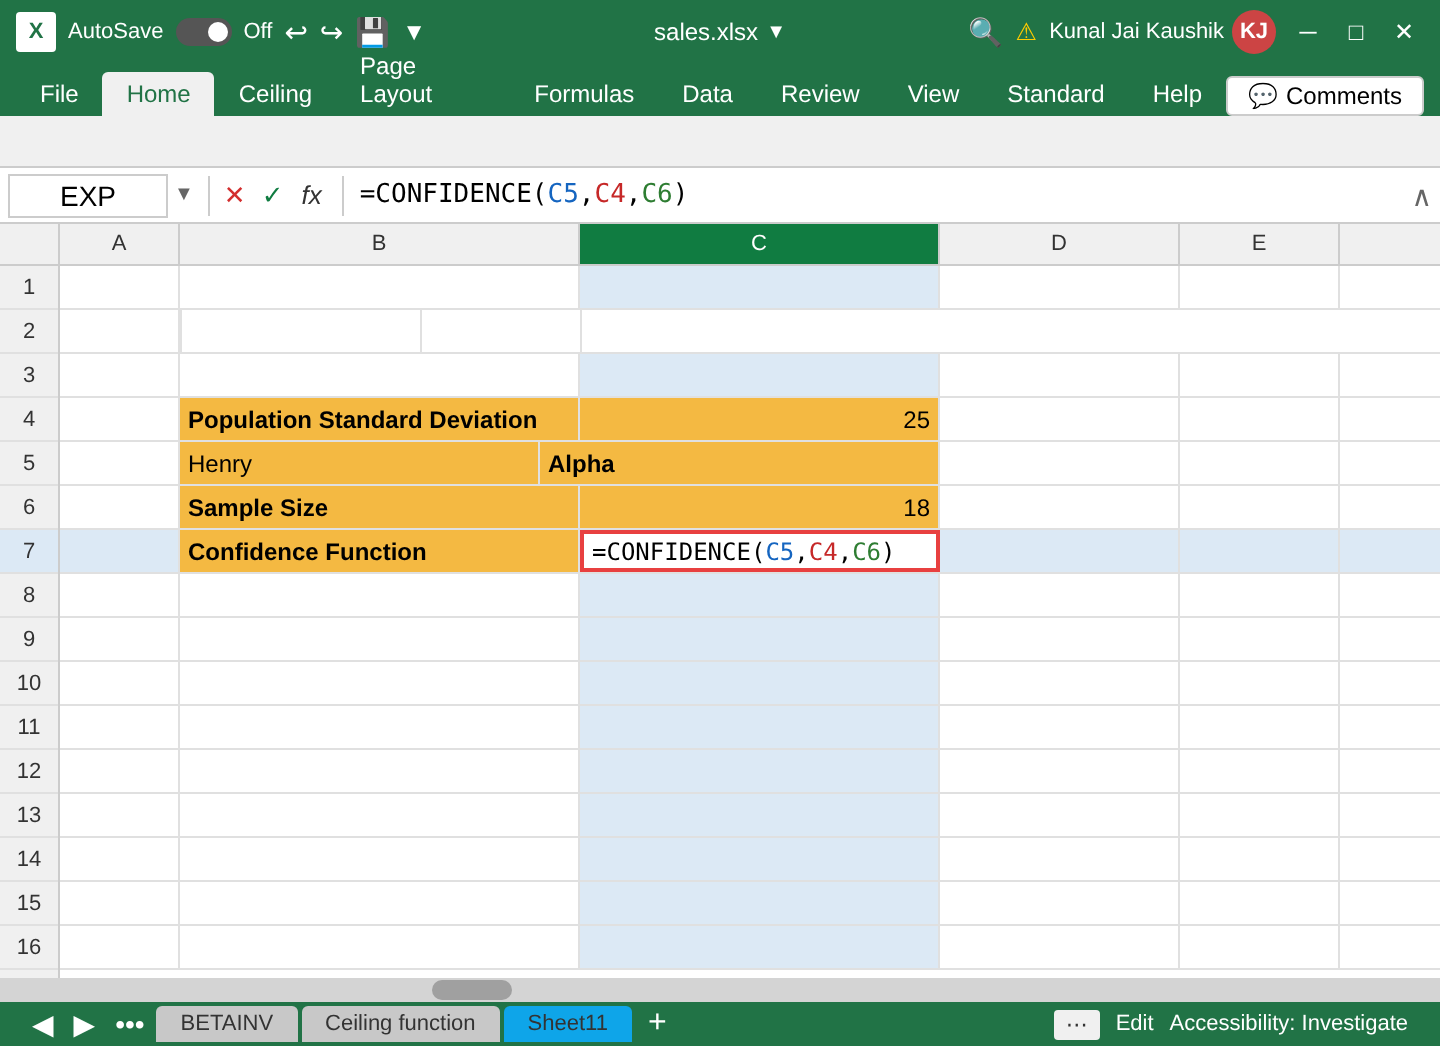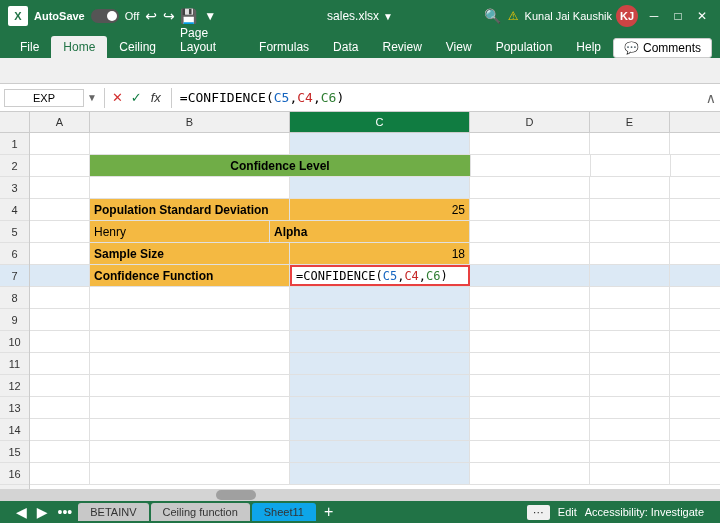--- a/index.html
+++ b/index.html
@@ -11,21 +11,21 @@
       height: 32px;
       display: flex;
       align-items: center;
       padding: 0 8px;
       color: white;
     }
     .title-bar-left { display: flex; align-items: center; gap: 6px; flex: 1; }
     .title-bar-center { flex: 1; display: flex; justify-content: center; align-items: center; font-size: 12px; color: white; }
     .title-bar-right { flex: 1; display: flex; justify-content: flex-end; align-items: center; gap: 6px; }
     .excel-logo { width: 20px; height: 20px; background: #fff; color: #217346; font-weight: bold; font-size: 11px; display: flex; align-items: center; justify-content: center; border-radius: 2px; }
-    .autosave-label { font-size: 11px; font-weight: bold; }
+    .autosave-label { font-size: 11px; }
     .toggle-switch { background: #555; border-radius: 10px; width: 28px; height: 14px; display: flex; align-items: center; padding: 2px; }
     .toggle-knob { width: 10px; height: 10px; background: white; border-radius: 50%; margin-left: 14px; }
     .toggle-off-label { font-size: 11px; }
     .user-info { display: flex; align-items: center; gap: 4px; font-size: 11px; }
     .user-avatar { width: 22px; height: 22px; background: #c44; border-radius: 50%; display: flex; align-items: center; justify-content: center; font-size: 11px; font-weight: bold; color: white; }
     .win-controls { display: flex; gap: 4px; }
     .win-btn { width: 20px; height: 20px; display: flex; align-items: center; justify-content: center; color: white; font-size: 12px; cursor: pointer; }
 
     
     .ribbon-tabs {
@@ -73,21 +73,21 @@
       height: 28px;
       display: flex;
       align-items: center;
       border-bottom: 1px solid #ccc;
       padding: 0 4px;
     }
     .name-box {
       width: 80px;
       border: 1px solid #ccc;
       padding: 2px 4px;
-      font-size: 11px;
+      font-size: 14px;
       text-align: center;
     }
     .name-box-arrow { padding: 0 3px; font-size: 10px; color: #666; cursor: pointer; }
     .formula-divider { width: 1px; background: #ccc; height: 20px; margin: 0 4px; }
     .formula-buttons { display: flex; gap: 2px; align-items: center; }
     .formula-btn { font-size: 13px; color: #555; cursor: pointer; padding: 0 3px; }
     .formula-btn.tick { color: #107c41; }
     .formula-btn.cross { color: #d32f2f; }
     .formula-fx { font-size: 13px; font-style: italic; color: #333; padding: 0 6px; text-align: center; }
     .formula-expand { color: #666; cursor: pointer; margin-left: auto; font-size: 14px; }
@@ -256,21 +256,21 @@
 
   <div class="ribbon-tabs">
     <div class="ribbon-tab">File</div>
     <div class="ribbon-tab active">Home</div>
     <div class="ribbon-tab">Ceiling</div>
     <div class="ribbon-tab">Page Layout</div>
     <div class="ribbon-tab">Formulas</div>
     <div class="ribbon-tab">Data</div>
     <div class="ribbon-tab">Review</div>
     <div class="ribbon-tab">View</div>
-    <div class="ribbon-tab">Population</div>
+    <div class="ribbon-tab">Standard</div>
     <div class="ribbon-tab">Help</div>
     <div style="flex:1"></div>
     <div class="ribbon-comments">
       <span>💬</span>
       <span>Comments</span>
     </div>
 
   </div>
 
   <div class="ribbon-content">
@@ -331,23 +331,20 @@
           <div class="sheet-row">
             <div class="cell col-a"></div>
             <div class="cell col-b"></div>
             <div class="cell col-c"></div>
             <div class="cell col-d"></div>
             <div class="cell col-e"></div>
           </div>
 
           <div class="sheet-row">
             <div class="cell col-a"></div>
-            <div class="cell col-b header-green" style="font-weight:bold;justify-content:center;border-right:none;width:380px;min-width:380px;">
-              <span>Confidence Level</span>
-            </div>
             <div class="cell col-c header-green" style="border-left:none;width:0;min-width:0;padding:0;"></div>
             <div class="cell col-d"></div>
             <div class="cell col-e"></div>
           </div>
 
           <div class="sheet-row">
             <div class="cell col-a"></div>
             <div class="cell col-b"></div>
             <div class="cell col-c"></div>
             <div class="cell col-d"></div>

